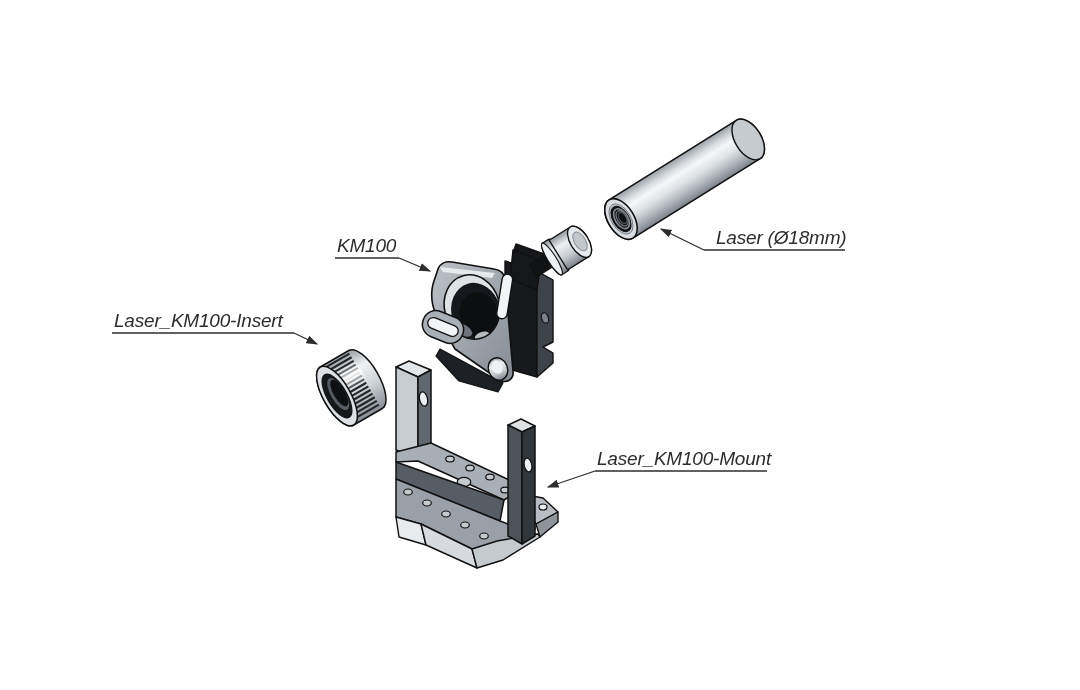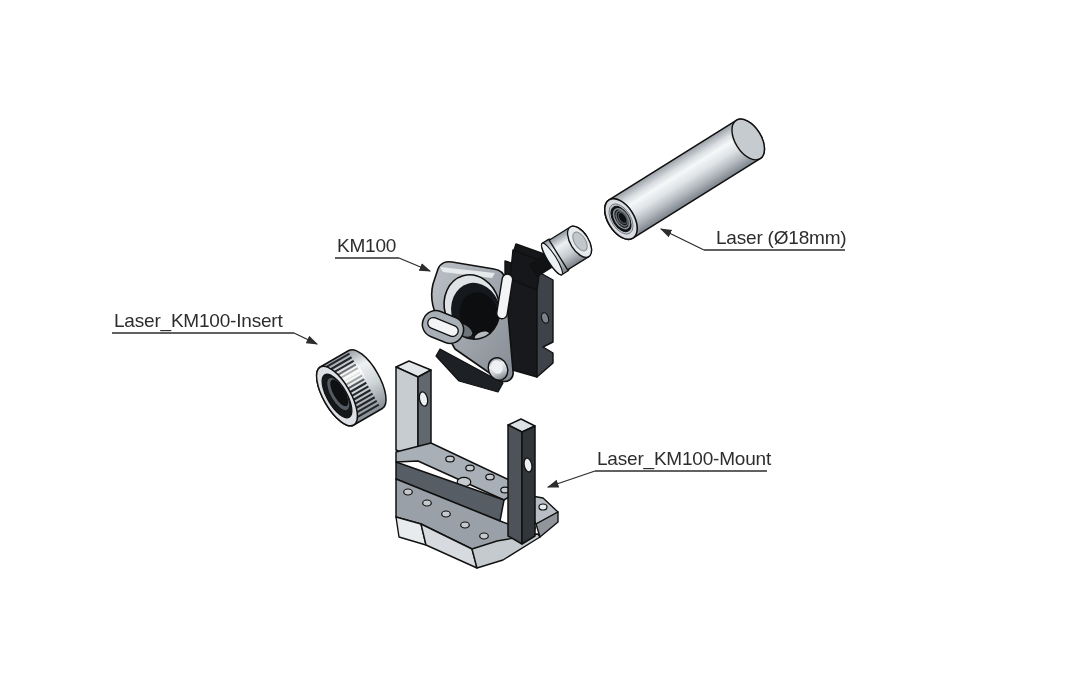--- a/index.html
+++ b/index.html
@@ -1,16 +1,16 @@
 <!DOCTYPE html>
 <html><head>
 <meta charset="utf-8">
 <style>
   html,body{margin:0;padding:0;background:#ffffff;}
-  .stage{position:relative;width:957px;height:690px;background:#ffffff;overflow:hidden;}
+  .stage{position:relative;width:957px;height:690px;background:#ffffff;overflow:hidden;font-style:italic;}
   svg{display:block;}
   text.lbl{font-family:"Liberation Sans","DejaVu Sans",sans-serif;font-size:19px;fill:#2d2d2d;letter-spacing:-0.2px;}
 </style>
 </head>
 <body>
 
 <div class="stage">
 <svg width="1080" height="690" viewBox="0 0 1080 690">
   <defs>
     <linearGradient id="gTube" x1="0" y1="0" x2="0" y2="1">

